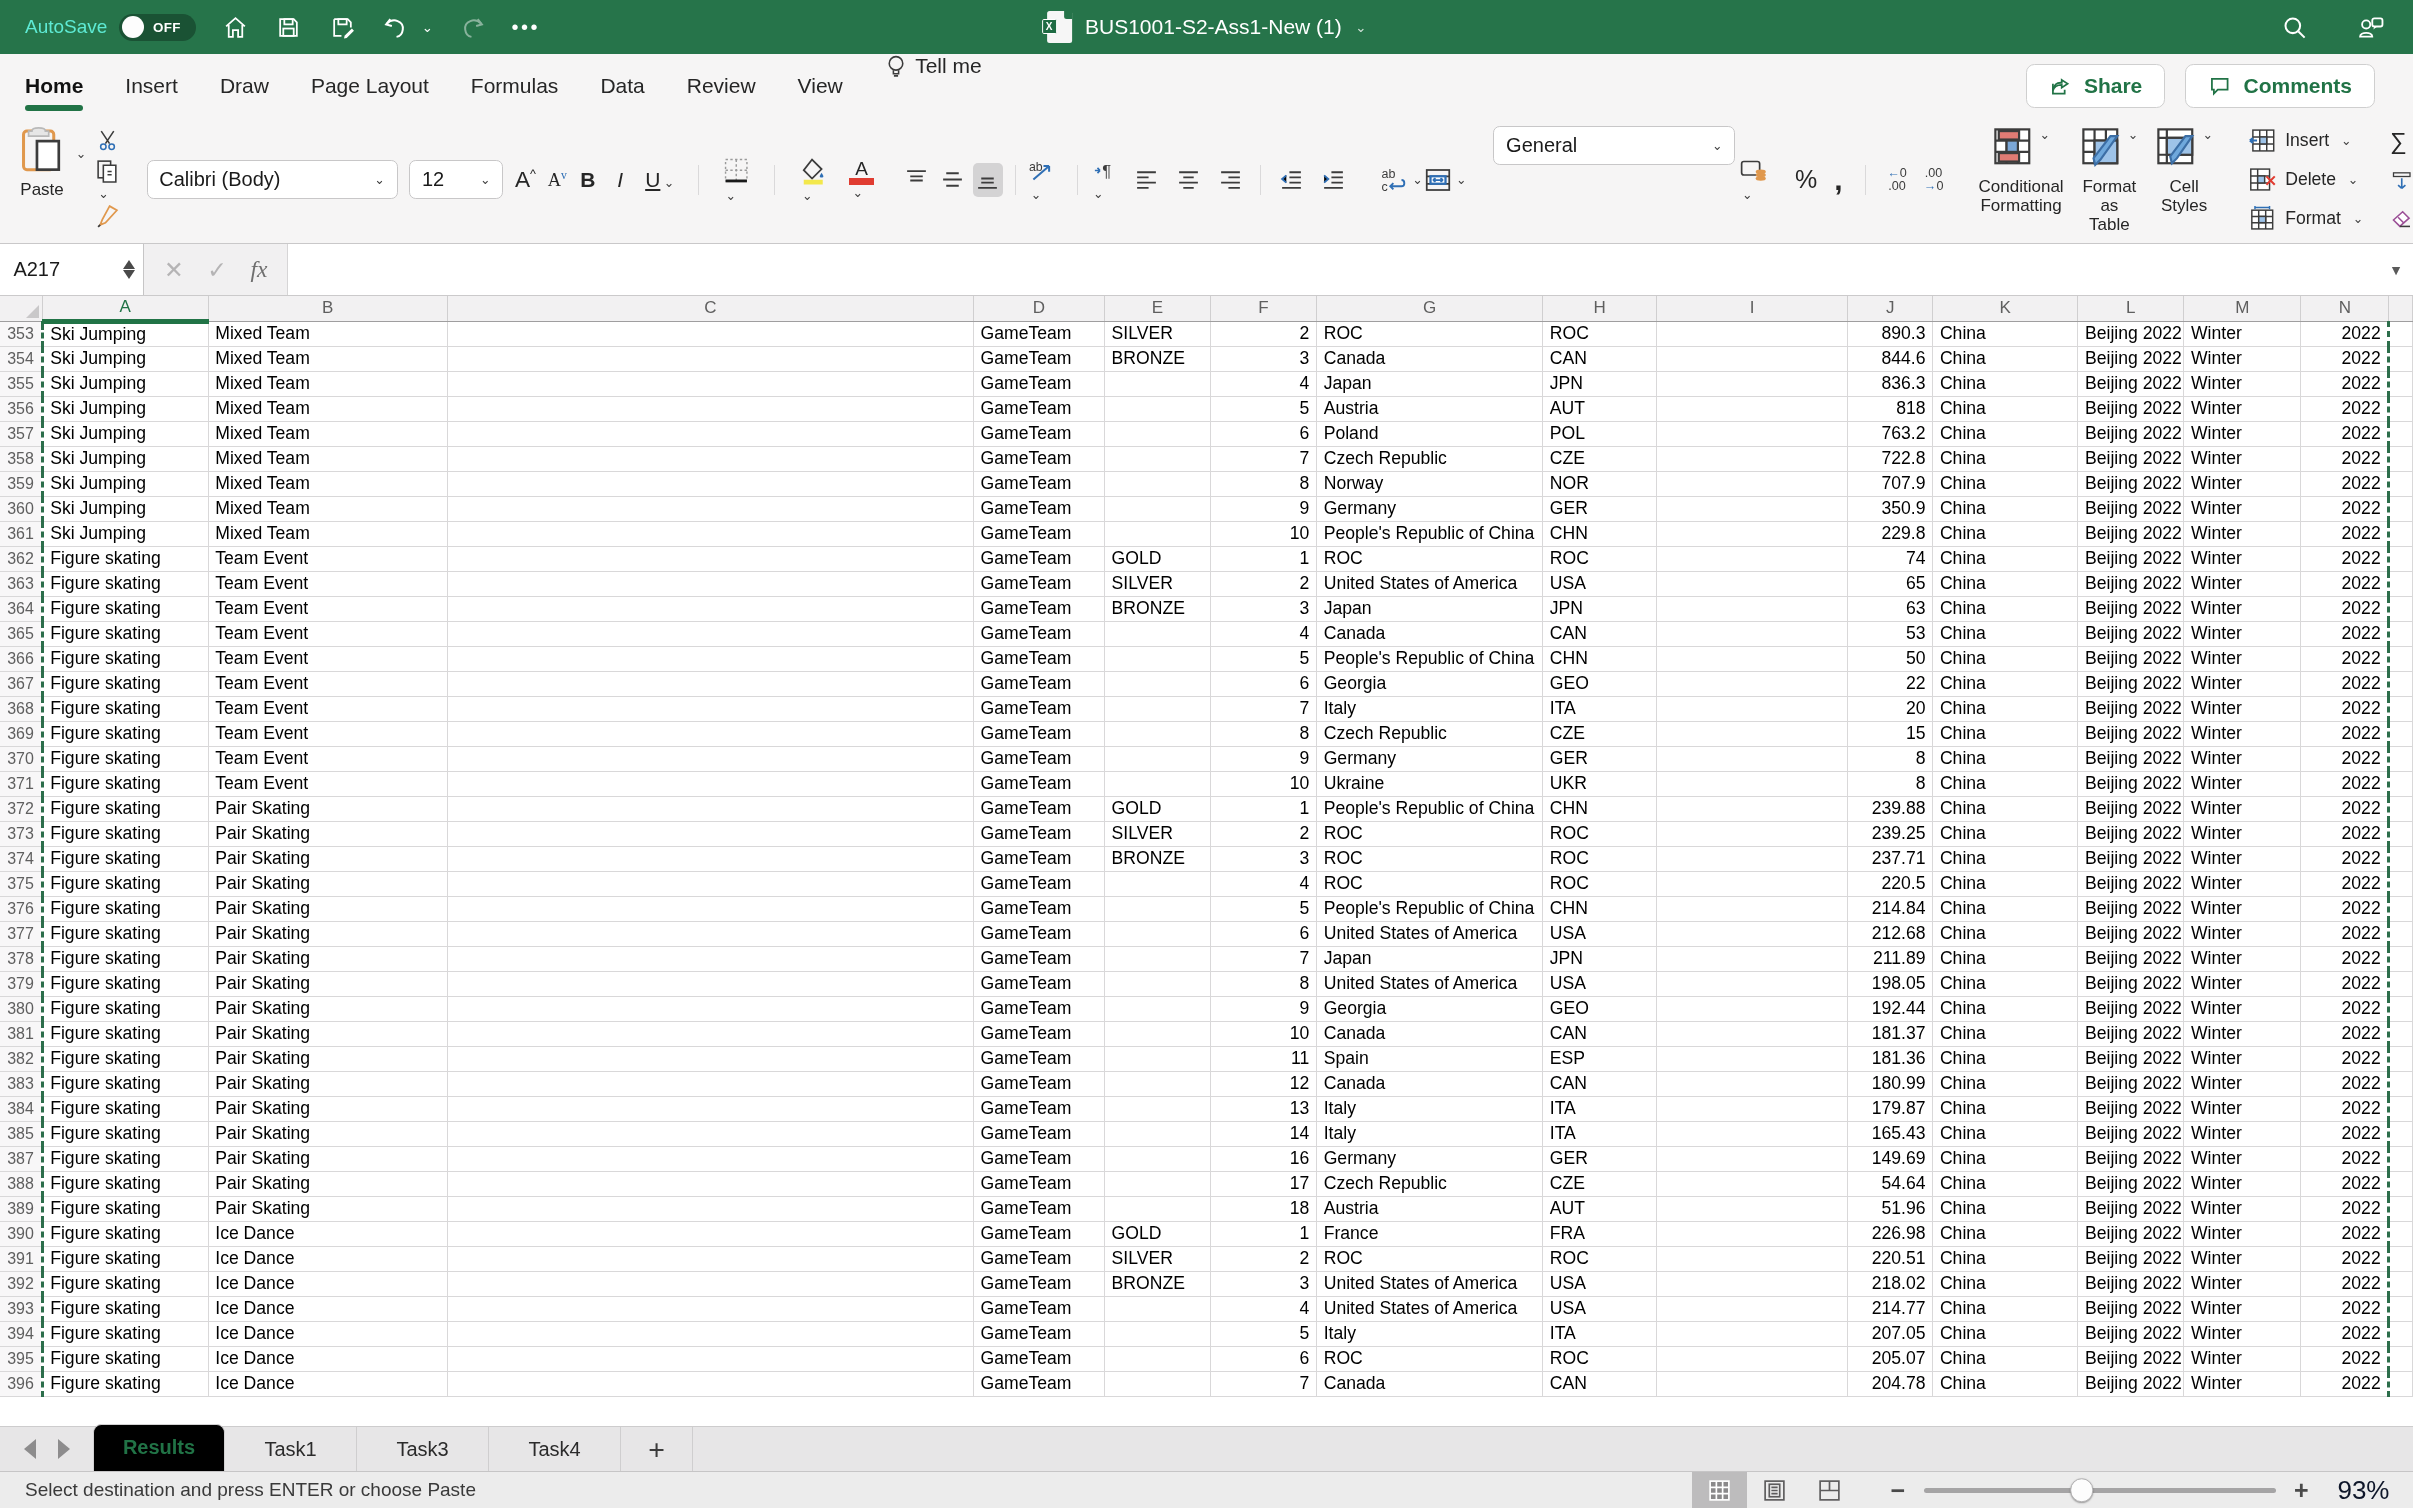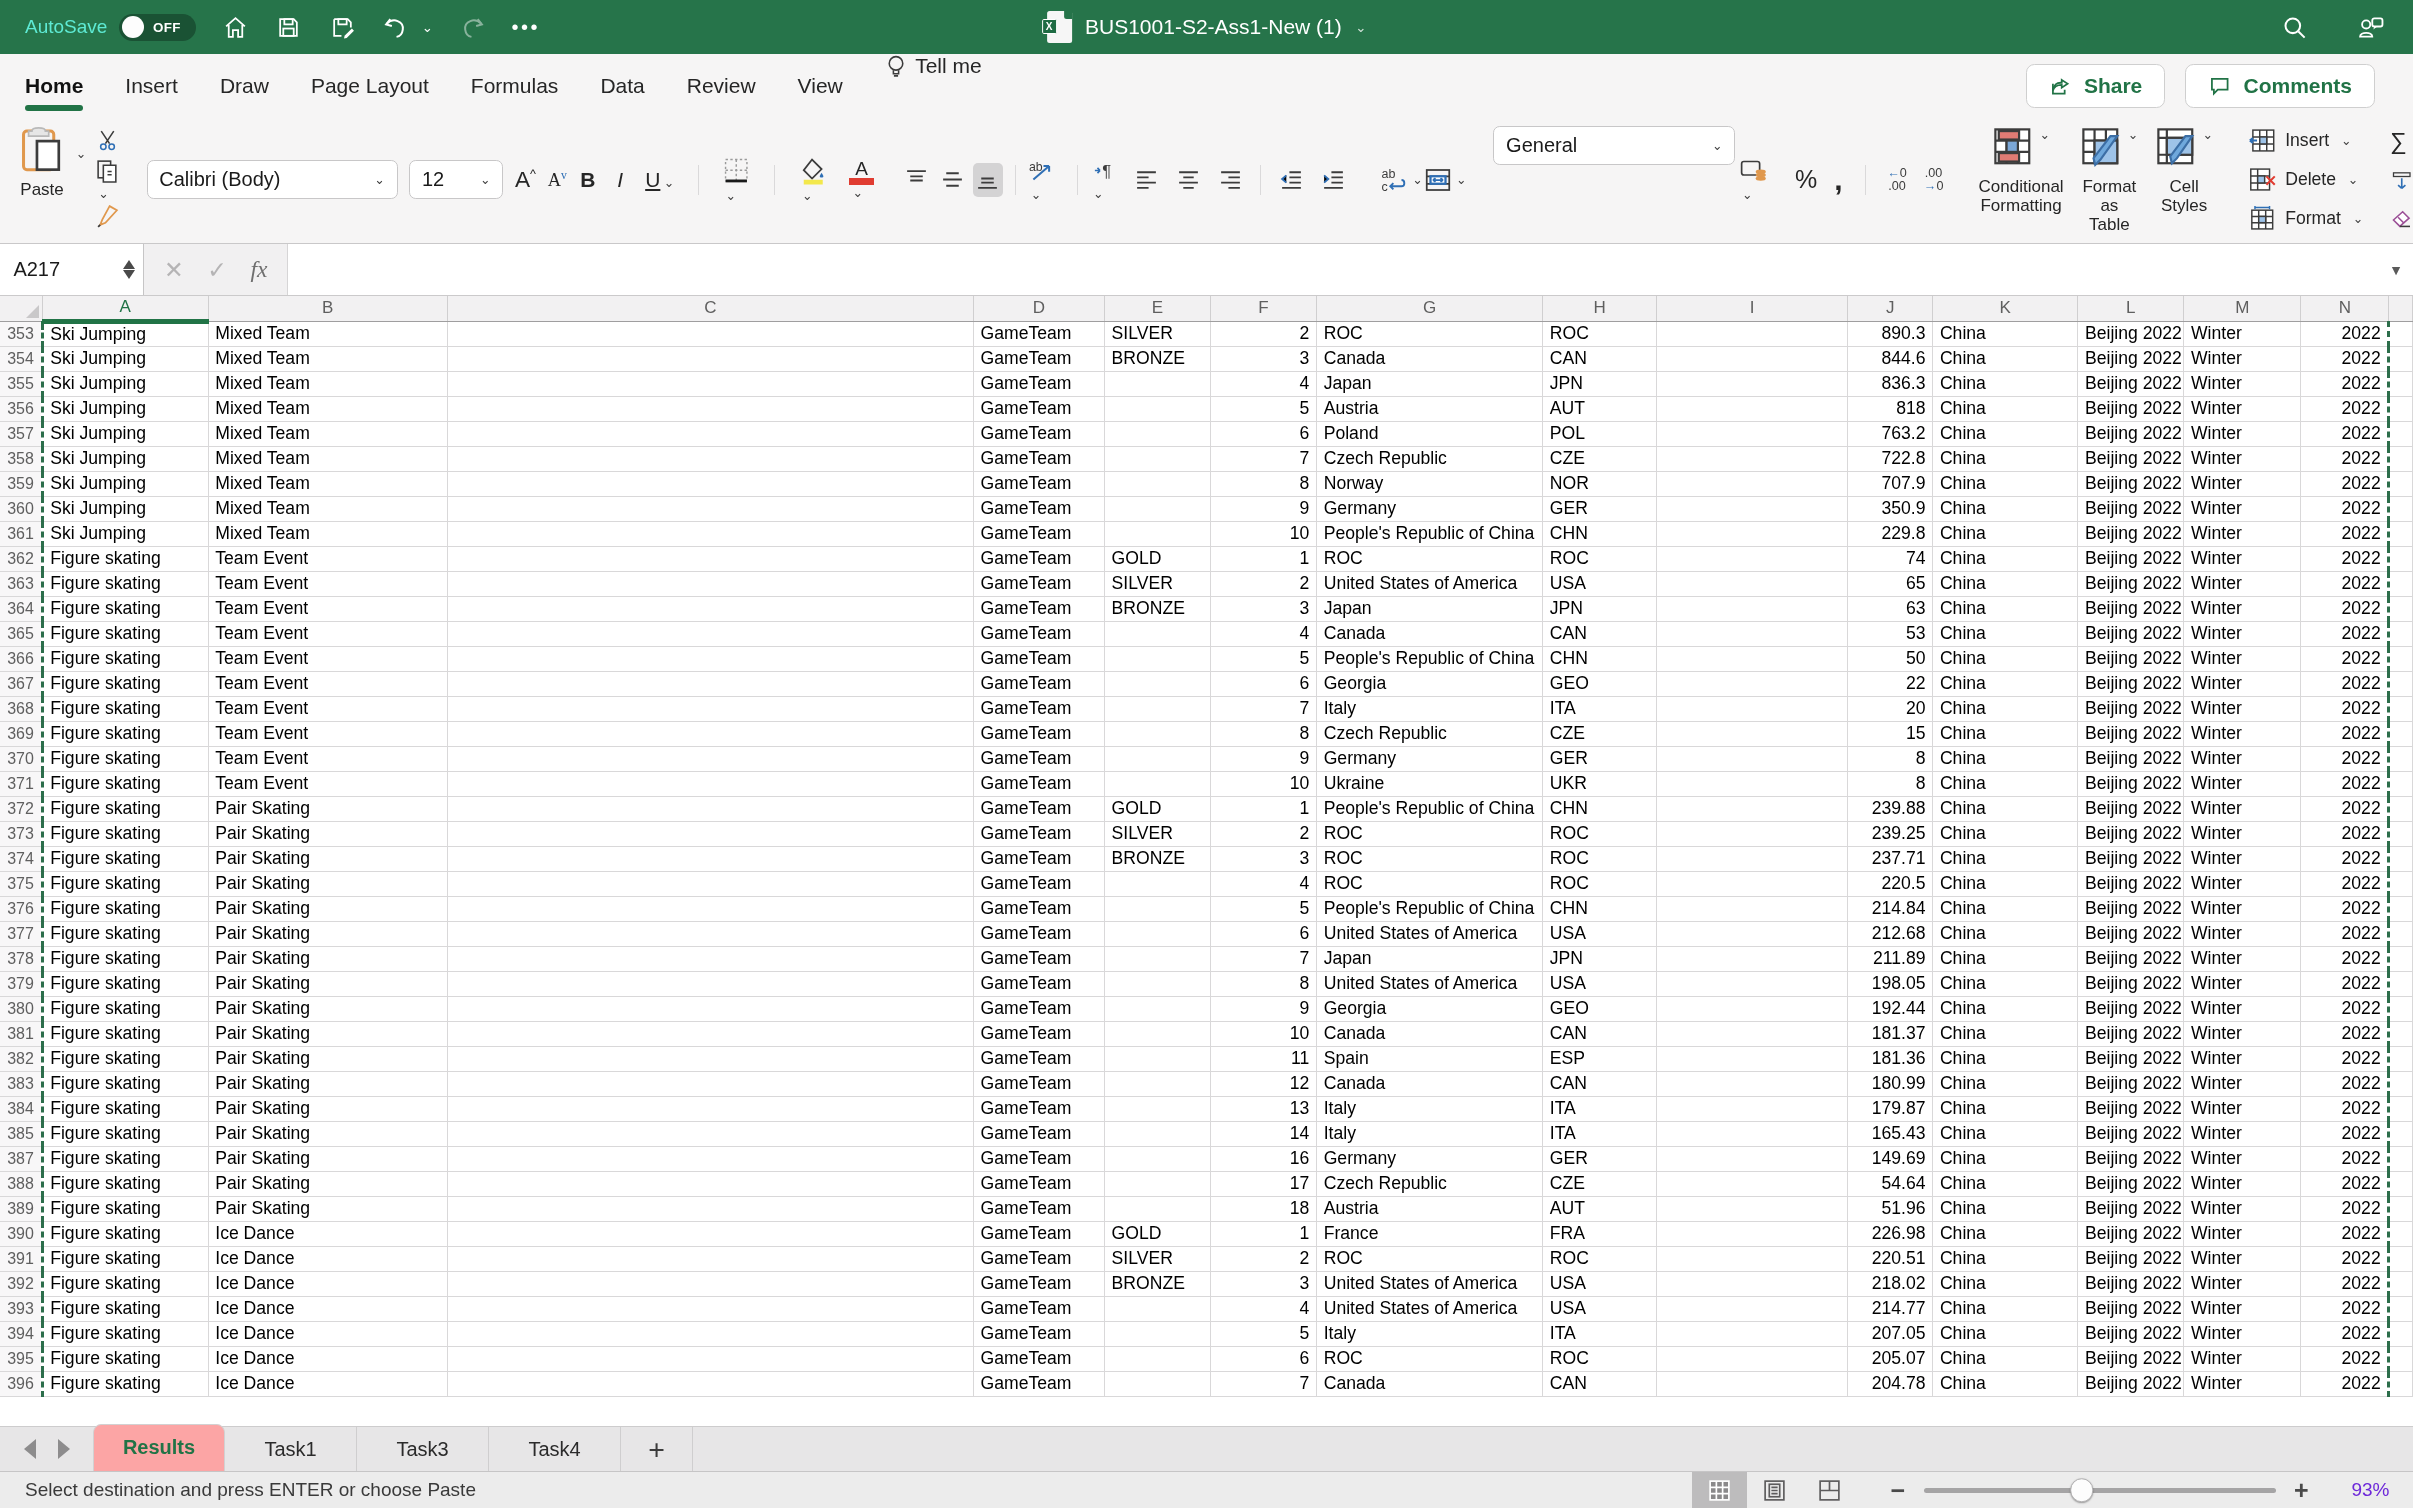--- a/index.html
+++ b/index.html
@@ -111,37 +111,37 @@
   .sheetbar { height:45px; background:#e7e6e7; border-top:0.8px solid #cdcccd; display:flex;
     align-items:stretch; flex:0 0 45px; position:relative; }
   .nav-arrows { display:flex; align-items:center; gap:22px; padding:0 23.5px; }
   .arr { width:0; height:0; border-top:10px solid transparent; border-bottom:10px solid transparent; }
   .arr.left { border-right:12.6px solid #8d8c8d; }
   .arr.right { border-left:12.6px solid #8d8c8d; }
   .stabs { display:flex; align-items:stretch; }
   .stab { min-width:132px; display:flex; align-items:center; justify-content:center; font-size:20px;
     color:#2b2b2b; border-right:0.8px solid #cfcecf; padding:0 8.4px; }
   .stab:first-child { border-left:0.8px solid #cfcecf; }
-  .stab.active { background:#fca5a5; color:#217346; font-weight:bold; border-radius:8.4px 8.4px 0 0;
+  .stab.active { background:#000000; color:#217346; font-weight:bold; border-radius:8.4px 8.4px 0 0;
     border:0.8px solid #d2d1d2; border-bottom:none; margin-top:-3.4px; }
   .stab.add { font-size:28.5px; color:#3c3c3c; min-width:72px; font-weight:normal; }
 
   
   .statusbar { height:37px; background:#ececec; border-top:0.8px solid #c6c5c6; display:flex;
     align-items:center; flex:0 0 37px; position:relative; }
   .status-msg { font-size:19px; color:#3a3a3a; padding-left:25px; }
   .status-right { position:absolute; right:0; top:0; bottom:0; display:flex; align-items:center; }
   .viewbtn { width:55px; height:100%; display:flex; align-items:center; justify-content:center; }
   .viewbtn.sel { background:#bdbcbd; }
   .zoomctl { display:flex; align-items:center; gap:18.4px; margin:0 22px 0 34px; }
   .zminus, .zplus { font-size:25px; color:#4a4a4a; font-weight:bold; }
   .ztrack { width:352px; height:5px; background:#a5a4a5; border-radius:2.5px; position:relative; }
   .zknob { position:absolute; left:45%; top:50%; transform:translate(-50%,-50%); width:23.5px; height:23.5px;
     background:#fdfdfd; border:0.8px solid #b2b1b2; border-radius:50%; box-shadow:0 0.8px 1.7px rgba(0,0,0,.35); }
-  .zoomlabel { font-size:19px; color:#6d28d9; margin-right:23.5px; width:59px; text-align:right; }
+  .zoomlabel { font-size:26px; color:#0f172a; margin-right:23.5px; width:59px; text-align:right; }
 </style>
 </head>
 <body>
 
 <div id="app">
 
   <div class="titlebar">
     <div class="tb-left">
       <div class="autosave">
         <span class="autosave-label">AutoSave</span>

